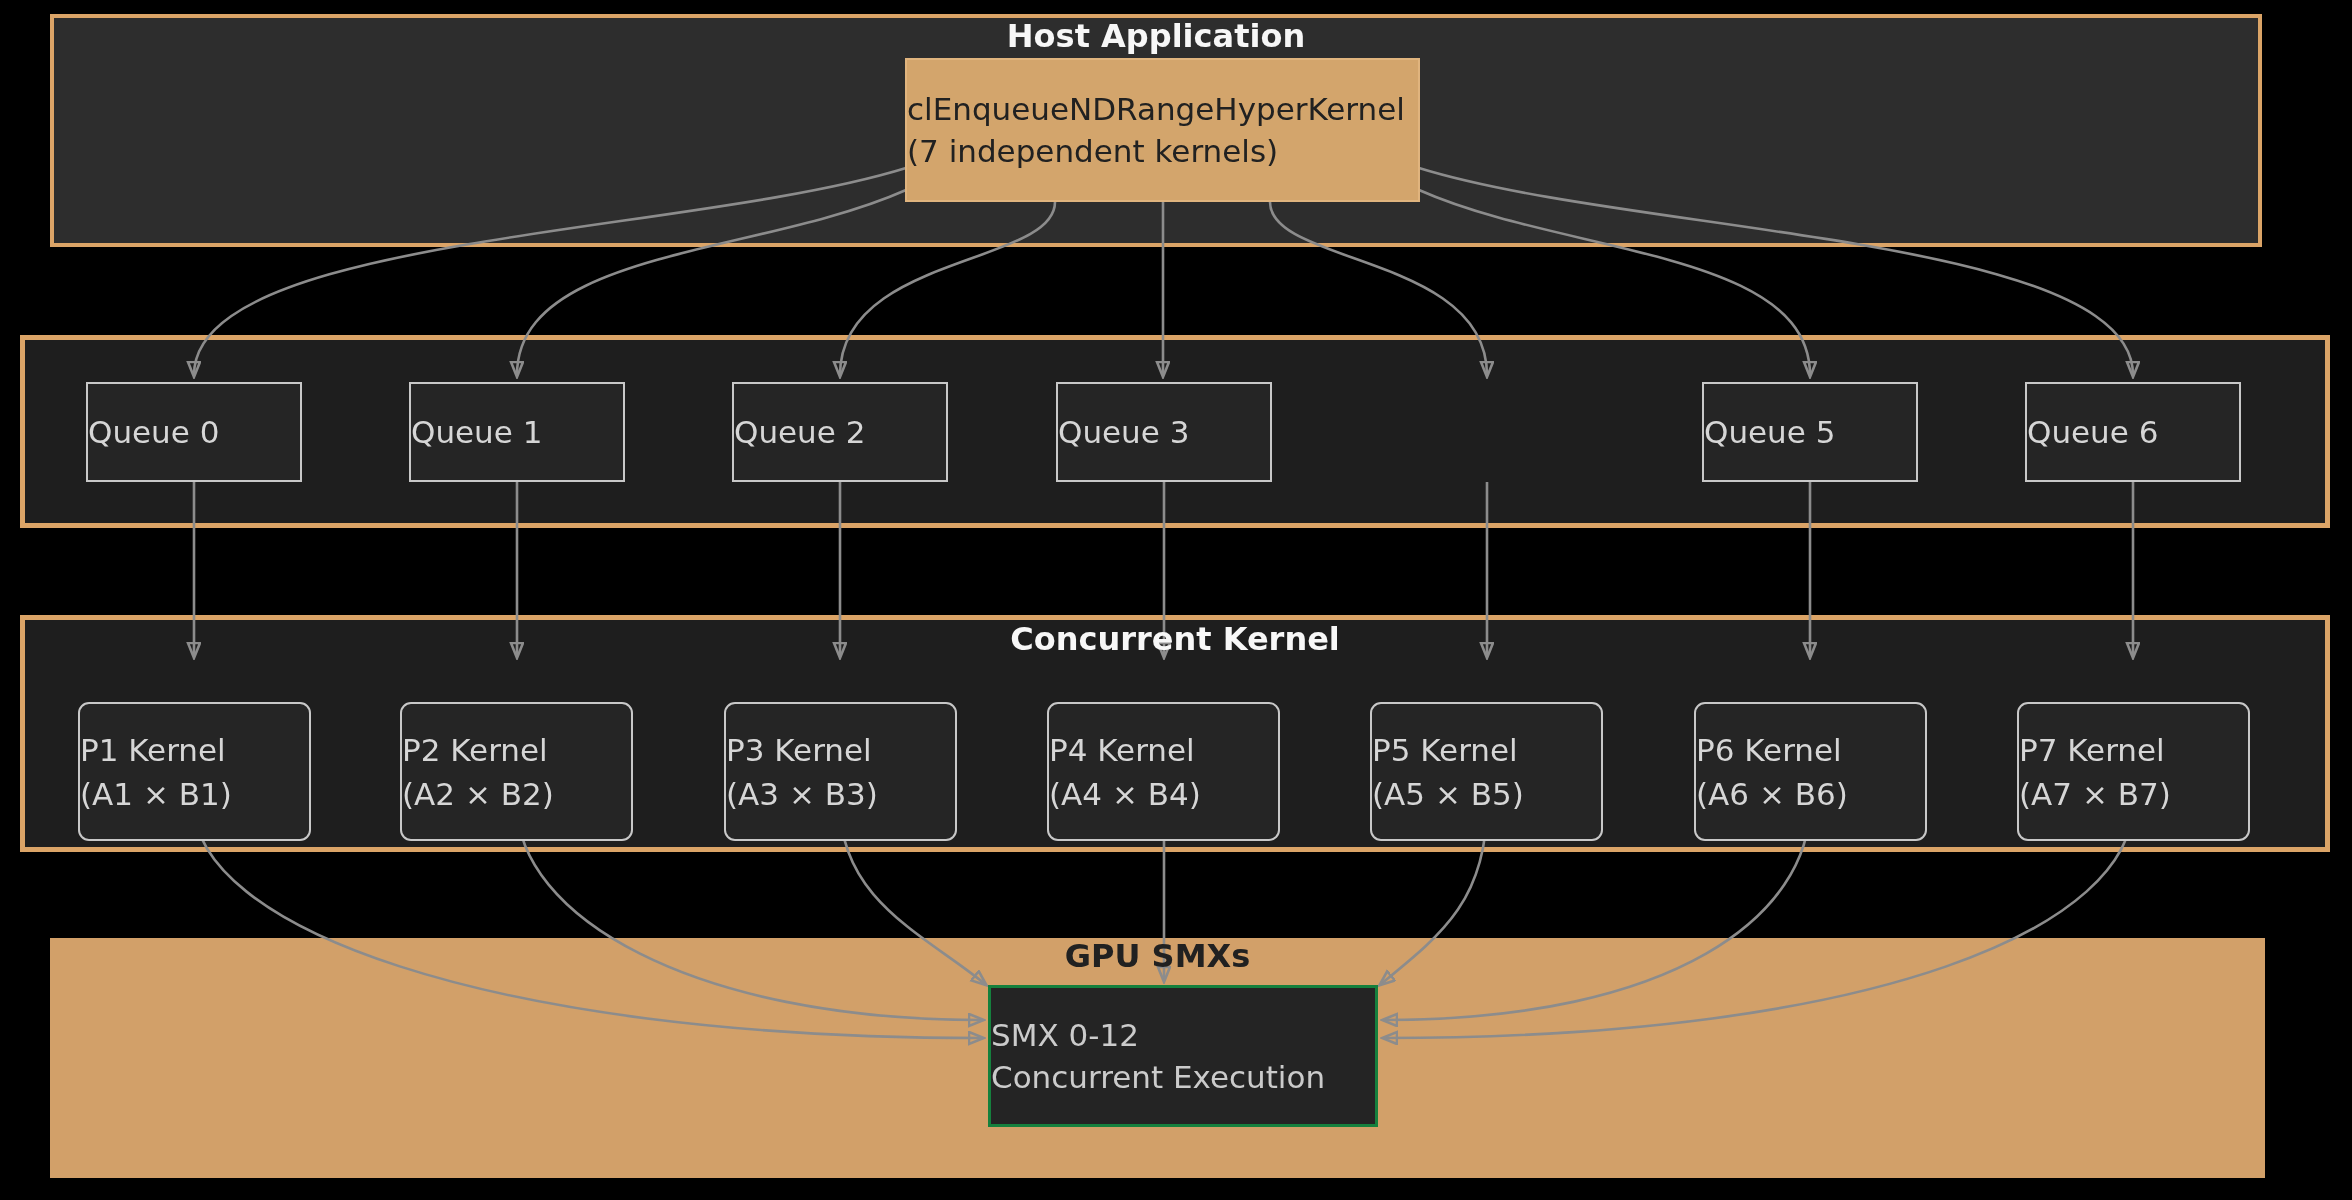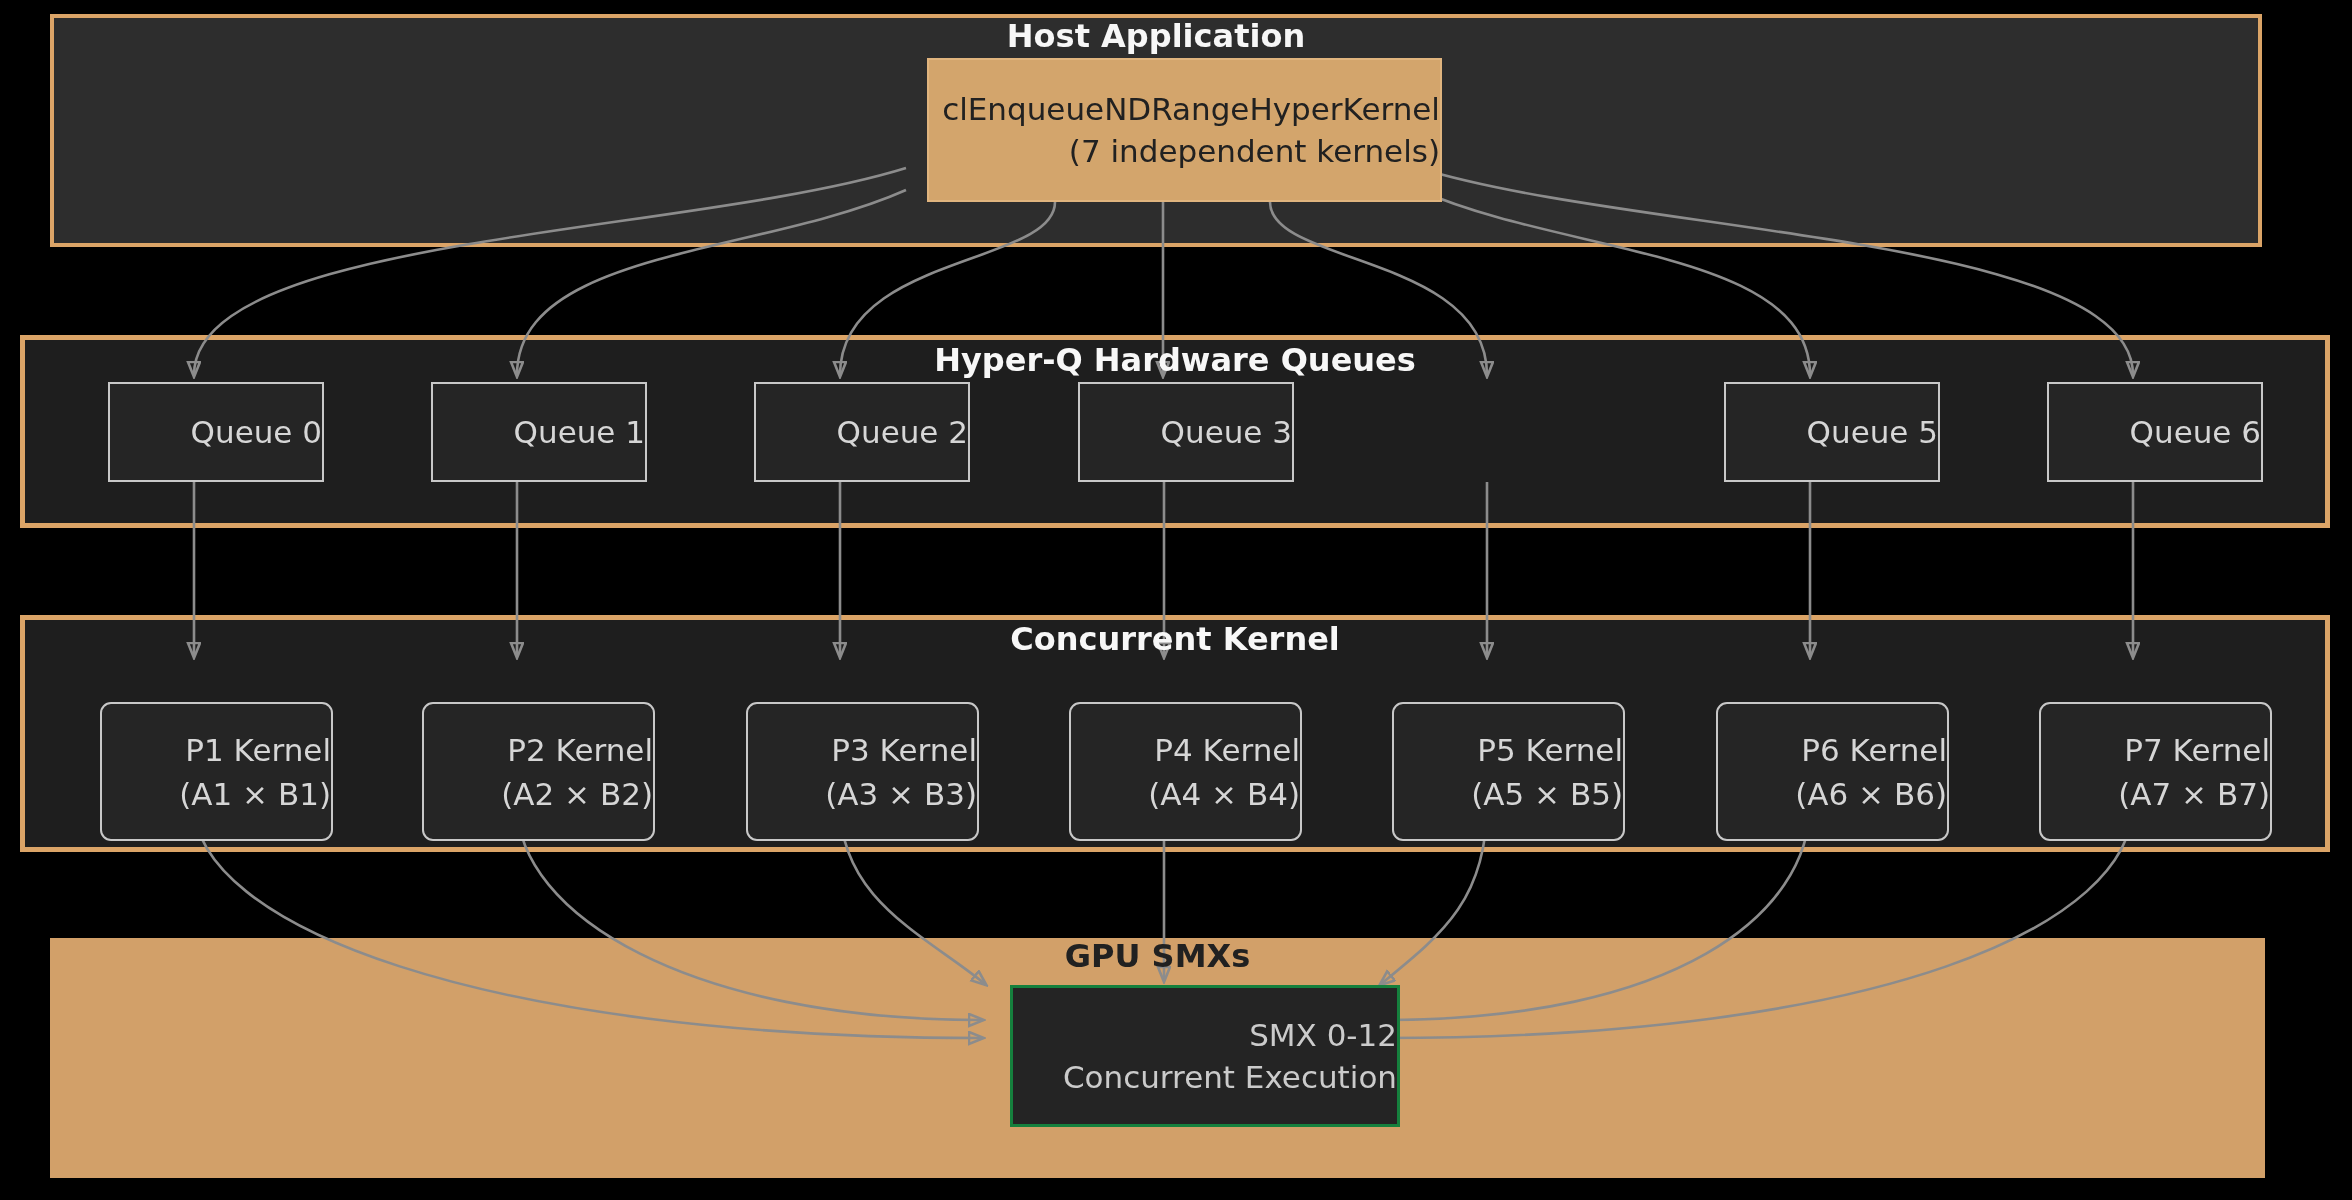--- a/index.html
+++ b/index.html
@@ -35,23 +35,23 @@
     font-size:32px; font-weight:bold; line-height:40px; color:var(--title-light);
     pointer-events:none;
   }
   .t-host   { left:50px; top:16px;  width:2212px; }
   .t-queues { left:20px; top:340px; width:2310px; }
   .t-kernels{ left:20px; top:619px; width:2310px; }
   .t-gpu    { left:50px; top:936px; width:2215px; color:var(--dark-text); }
 
   .node{
     position:absolute; z-index:3;
-    display:flex; flex-direction:column; align-items:flex-end; justify-content:center;
+    display:flex; flex-direction:column; align-items:flex-start; justify-content:center;
     text-align:center; color:var(--node-text); font-size:31px; line-height:44px;
-    background:var(--node-fill); border:2px solid var(--node-border);margin-left:22px;
+    background:var(--node-fill); border:2px solid var(--node-border);
   }
   .node.host-node{
     left:905px; top:58px; width:515px; height:144px;
     background:var(--tan-node); border:2px solid #e0b47e; color:var(--dark-text); line-height:42px;
   }
   .node.queue-node { top:382px; width:216px; height:100px; }
   .node.kernel-node{ top:702px; width:233px; height:139px;border-radius:11px; }
   .node.smx-node{
     left:988px; top:985px; width:390px; height:142px;
     background:#242424; border:3px solid #15803d; color:#cbcbcb; line-height:42px;
@@ -93,21 +93,20 @@
     <path d="M 194 804 C 194 925, 480 1038, 982 1038" marker-end="url(#ah)"></path>
     <path d="M 517 804 C 517 915, 690 1020, 982 1020" marker-end="url(#ah)"></path>
     <path d="M 840 804 C 840 900, 925 935, 985 984" marker-end="url(#ah)"></path>
     <path d="M 1164 804 L 1164 980" marker-end="url(#ah)"></path>
     <path d="M 1487 804 C 1487 900, 1441 935, 1381 984" marker-end="url(#ah)"></path>
     <path d="M 1810 804 C 1810 915, 1675 1020, 1384 1020" marker-end="url(#ah)"></path>
     <path d="M 2133 804 C 2133 925, 1885 1038, 1384 1038" marker-end="url(#ah)"></path>
   </svg>
 
   <div class="title t-host">Host Application</div>
-  <div class="title t-queues">Hyper-Q Hardware Queues</div>
   <div class="title t-kernels">Concurrent Kernel</div>
   <div class="title t-gpu">GPU SMXs</div>
 
   <div class="node host-node">
     <span>clEnqueueNDRangeHyperKernel</span>
     <span>(7 independent kernels)</span>
   </div>
 
   <div class="node queue-node" style="left:86px">
       <span>Queue 0</span>

